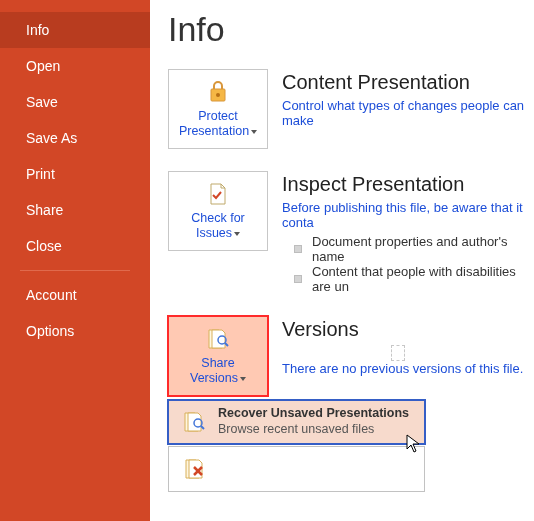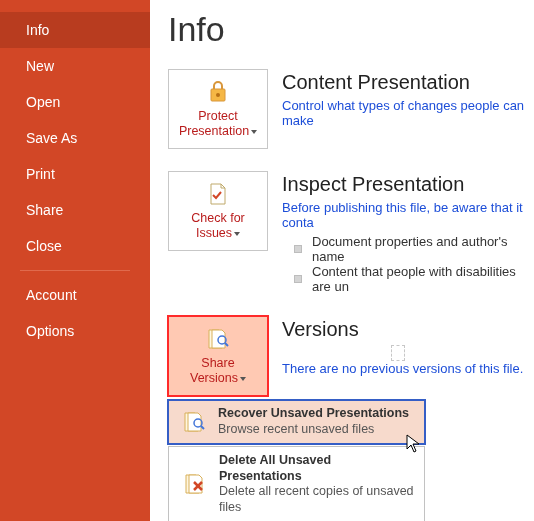--- a/index.html
+++ b/index.html
@@ -52,21 +52,21 @@
     width: 100px;
     height: 80px;
     border: 1px solid #c7c7c7;
     background: #fff;
     display: flex;
     flex-direction: column;
     align-items: center;
     justify-content: center;
     text-align: center;
     font-size: 12.5px;
-    color: #b91c1c;
+    color: #1d4ed8;
     margin-right: 14px;
     flex-shrink: 0;
     cursor: pointer;
     line-height: 1.2;
   }
   .tile.highlight {
     background: #ffc9b3;
     outline: 2px solid #ff2a2a;
     outline-offset: -1px;
   }
@@ -164,22 +164,22 @@
     border-top: 4px solid #555;
     vertical-align: middle;
     margin-left: 2px;
   }
 </style>
 </head>
 <body>
 
 <div class="sidebar">
   <div class="sidebar-item active">Info</div>
-  <div class="sidebar-item">New</div>
   <div class="sidebar-item">Open</div>
+  <div class="sidebar-item">Save</div>
   <div class="sidebar-item">Save As</div>
   <div class="sidebar-item">Print</div>
   <div class="sidebar-item">Share</div>
   <div class="sidebar-item">Close</div>
   <div class="sidebar-divider"></div>
   <div class="sidebar-item">Account</div>
   <div class="sidebar-item">Options</div>
 </div>
 
 <div class="main">
@@ -268,22 +268,18 @@
     </div>
     <div class="menu-item bordered">
       <div class="menu-icon">
         <svg width="28" height="28" viewBox="0 0 28 28">
           <path d="M5 5 H15 L18 8 V23 H5 Z" fill="#fff6df" stroke="#d8b05a"></path>
           <path d="M8 5 H18 L21 8 V23 H8 Z" fill="#fff" stroke="#d8b05a"></path>
           <line x1="13" y1="12" x2="21" y2="20" stroke="#d24726" stroke-width="2.5"></line>
           <line x1="21" y1="12" x2="13" y2="20" stroke="#d24726" stroke-width="2.5"></line>
         </svg>
       </div>
-      <div class="menu-texts">
-        <div class="menu-title">Delete All Unsaved Presentations</div>
-        <div class="menu-sub">Delete all recent copies of unsaved files</div>
-      </div>
     </div>
     <svg class="cursor" width="16" height="20" viewBox="0 0 16 20">
       <path d="M1 1 L1 15 L5 11 L8 18 L10 17 L7 10 L13 10 Z" fill="#fff" stroke="#000" stroke-width="1"></path>
     </svg>
   </div>
 </div>
 
 </body></html>

